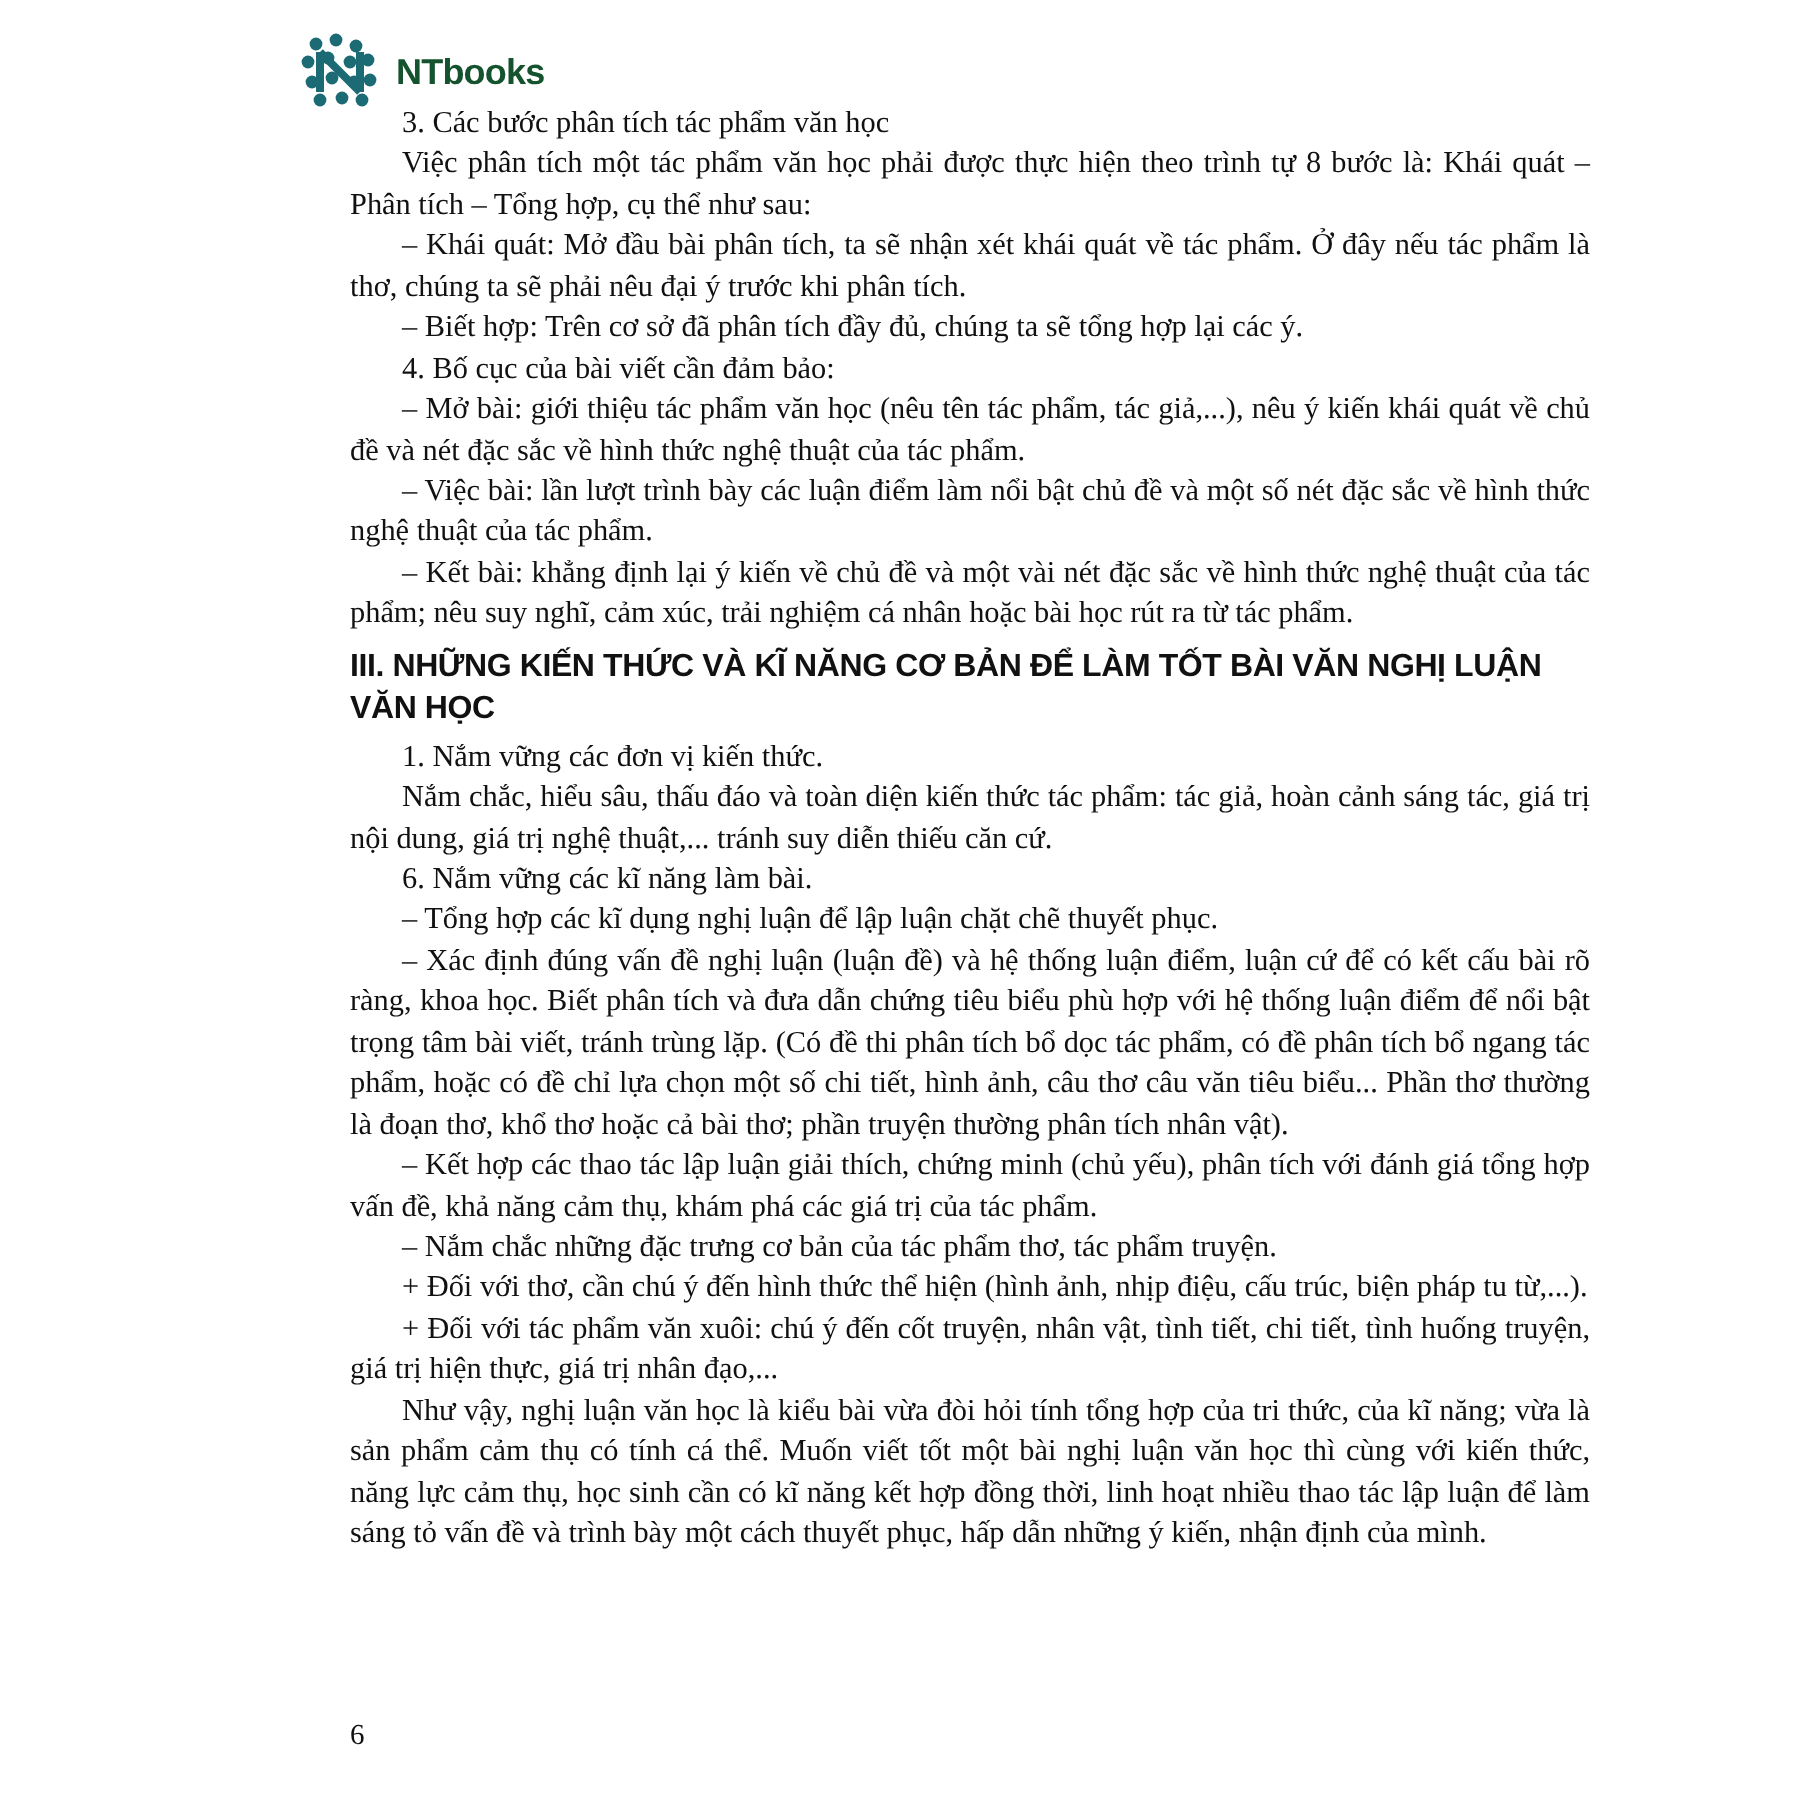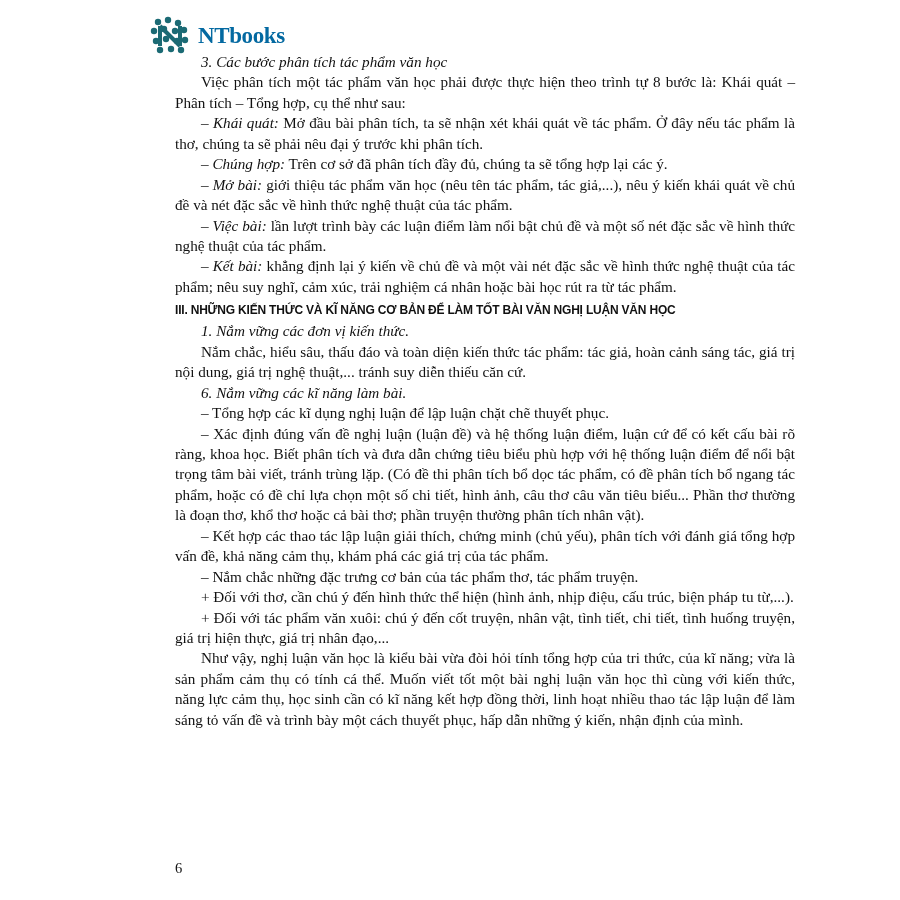--- a/index.html
+++ b/index.html
@@ -28,46 +28,46 @@
     display: flex;
     align-items: center;
     gap: 6px;
   }
   .logo-mark {
     width: 44px;
     height: 44px;
     position: relative;
   }
   .logo-text {
-    font-family: Liberation Serif, serif;
-    font-size: 23px;
+    font-family: Liberation Sans, sans-serif;
+    font-size: 18px;
     font-weight: 700;
-    color: #0369a1;
+    color: #14532d;
     letter-spacing: -0.4px;
   }
   
   .content {
     position: absolute;
     left: 175px;
     top: 52px;
     width: 620px;
     font-size: 15.2px;
     line-height: 1.345;
     text-align: justify;
     text-justify: inter-word;
   }
   .content p {
     margin: 0;
     text-indent: 26px;
   }
-  .it { font-style: italic; }
+  .it { }
   .heading-section {
     font-family: "Liberation Sans", sans-serif;
     font-weight: 700;
-    font-size: 12px;
+    font-size: 16px;
     text-indent: 0 !important;
     margin-top: 5px !important;
     margin-bottom: 3px !important;
     letter-spacing: -0.2px;
     text-align: left;
   }
   .page-number {
     position: absolute;
     left: 175px;
     top: 860px;
@@ -104,21 +104,22 @@
         </g>
       </svg>
     </span>
     <span class="logo-text">NTbooks</span>
   </div>
 
   <div class="content" id="content-root">
       <p class="it">3. Các bước phân tích tác phẩm văn học</p>
       <p>Việc phân tích một tác phẩm văn học phải được thực hiện theo trình tự 8 bước là: Khái quát – Phân tích – Tổng hợp, cụ thể như sau:</p>
       <p><span class="it">– Khái quát:</span> Mở đầu bài phân tích, ta sẽ nhận xét khái quát về tác phẩm. Ở đây nếu tác phẩm là thơ, chúng ta sẽ phải nêu đại ý trước khi phân tích.</p>
-      <p><span class="it">– Chúng hợp:</span> Trên cơ sở đã phân tích đầy đủ, chúng ta sẽ tổng hợp lại các ý.</p>
+      <p><span class="it">– Biết hợp:</span> Trên cơ sở đã phân tích đầy đủ, chúng ta sẽ tổng hợp lại các ý.</p>
+      <p class="it">4. Bố cục của bài viết cần đảm bảo:</p>
       <p><span class="it">– Mở bài:</span> giới thiệu tác phẩm văn học (nêu tên tác phẩm, tác giả,...), nêu ý kiến khái quát về chủ đề và nét đặc sắc về hình thức nghệ thuật của tác phẩm.</p>
       <p><span class="it">– Việc bài:</span> lần lượt trình bày các luận điểm làm nổi bật chủ đề và một số nét đặc sắc về hình thức nghệ thuật của tác phẩm.</p>
       <p><span class="it">– Kết bài:</span> khẳng định lại ý kiến về chủ đề và một vài nét đặc sắc về hình thức nghệ thuật của tác phẩm; nêu suy nghĩ, cảm xúc, trải nghiệm cá nhân hoặc bài học rút ra từ tác phẩm.</p>
       <p class="heading-section">III. NHỮNG KIẾN THỨC VÀ KĨ NĂNG CƠ BẢN ĐỂ LÀM TỐT BÀI VĂN NGHỊ LUẬN VĂN HỌC</p>
       <p class="it">1. Nắm vững các đơn vị kiến thức.</p>
       <p>Nắm chắc, hiểu sâu, thấu đáo và toàn diện kiến thức tác phẩm: tác giả, hoàn cảnh sáng tác, giá trị nội dung, giá trị nghệ thuật,... tránh suy diễn thiếu căn cứ.</p>
       <p class="it">6. Nắm vững các kĩ năng làm bài.</p>
       <p>– Tổng hợp các kĩ dụng nghị luận để lập luận chặt chẽ thuyết phục.</p>
       <p>– Xác định đúng vấn đề nghị luận (luận đề) và hệ thống luận điểm, luận cứ để có kết cấu bài rõ ràng, khoa học. Biết phân tích và đưa dẫn chứng tiêu biểu phù hợp với hệ thống luận điểm để nổi bật trọng tâm bài viết, tránh trùng lặp. (Có đề thi phân tích bổ dọc tác phẩm, có đề phân tích bổ ngang tác phẩm, hoặc có đề chỉ lựa chọn một số chi tiết, hình ảnh, câu thơ câu văn tiêu biểu... Phần thơ thường là đoạn thơ, khổ thơ hoặc cả bài thơ; phần truyện thường phân tích nhân vật).</p>
       <p>– Kết hợp các thao tác lập luận giải thích, chứng minh (chủ yếu), phân tích với đánh giá tổng hợp vấn đề, khả năng cảm thụ, khám phá các giá trị của tác phẩm.</p>

